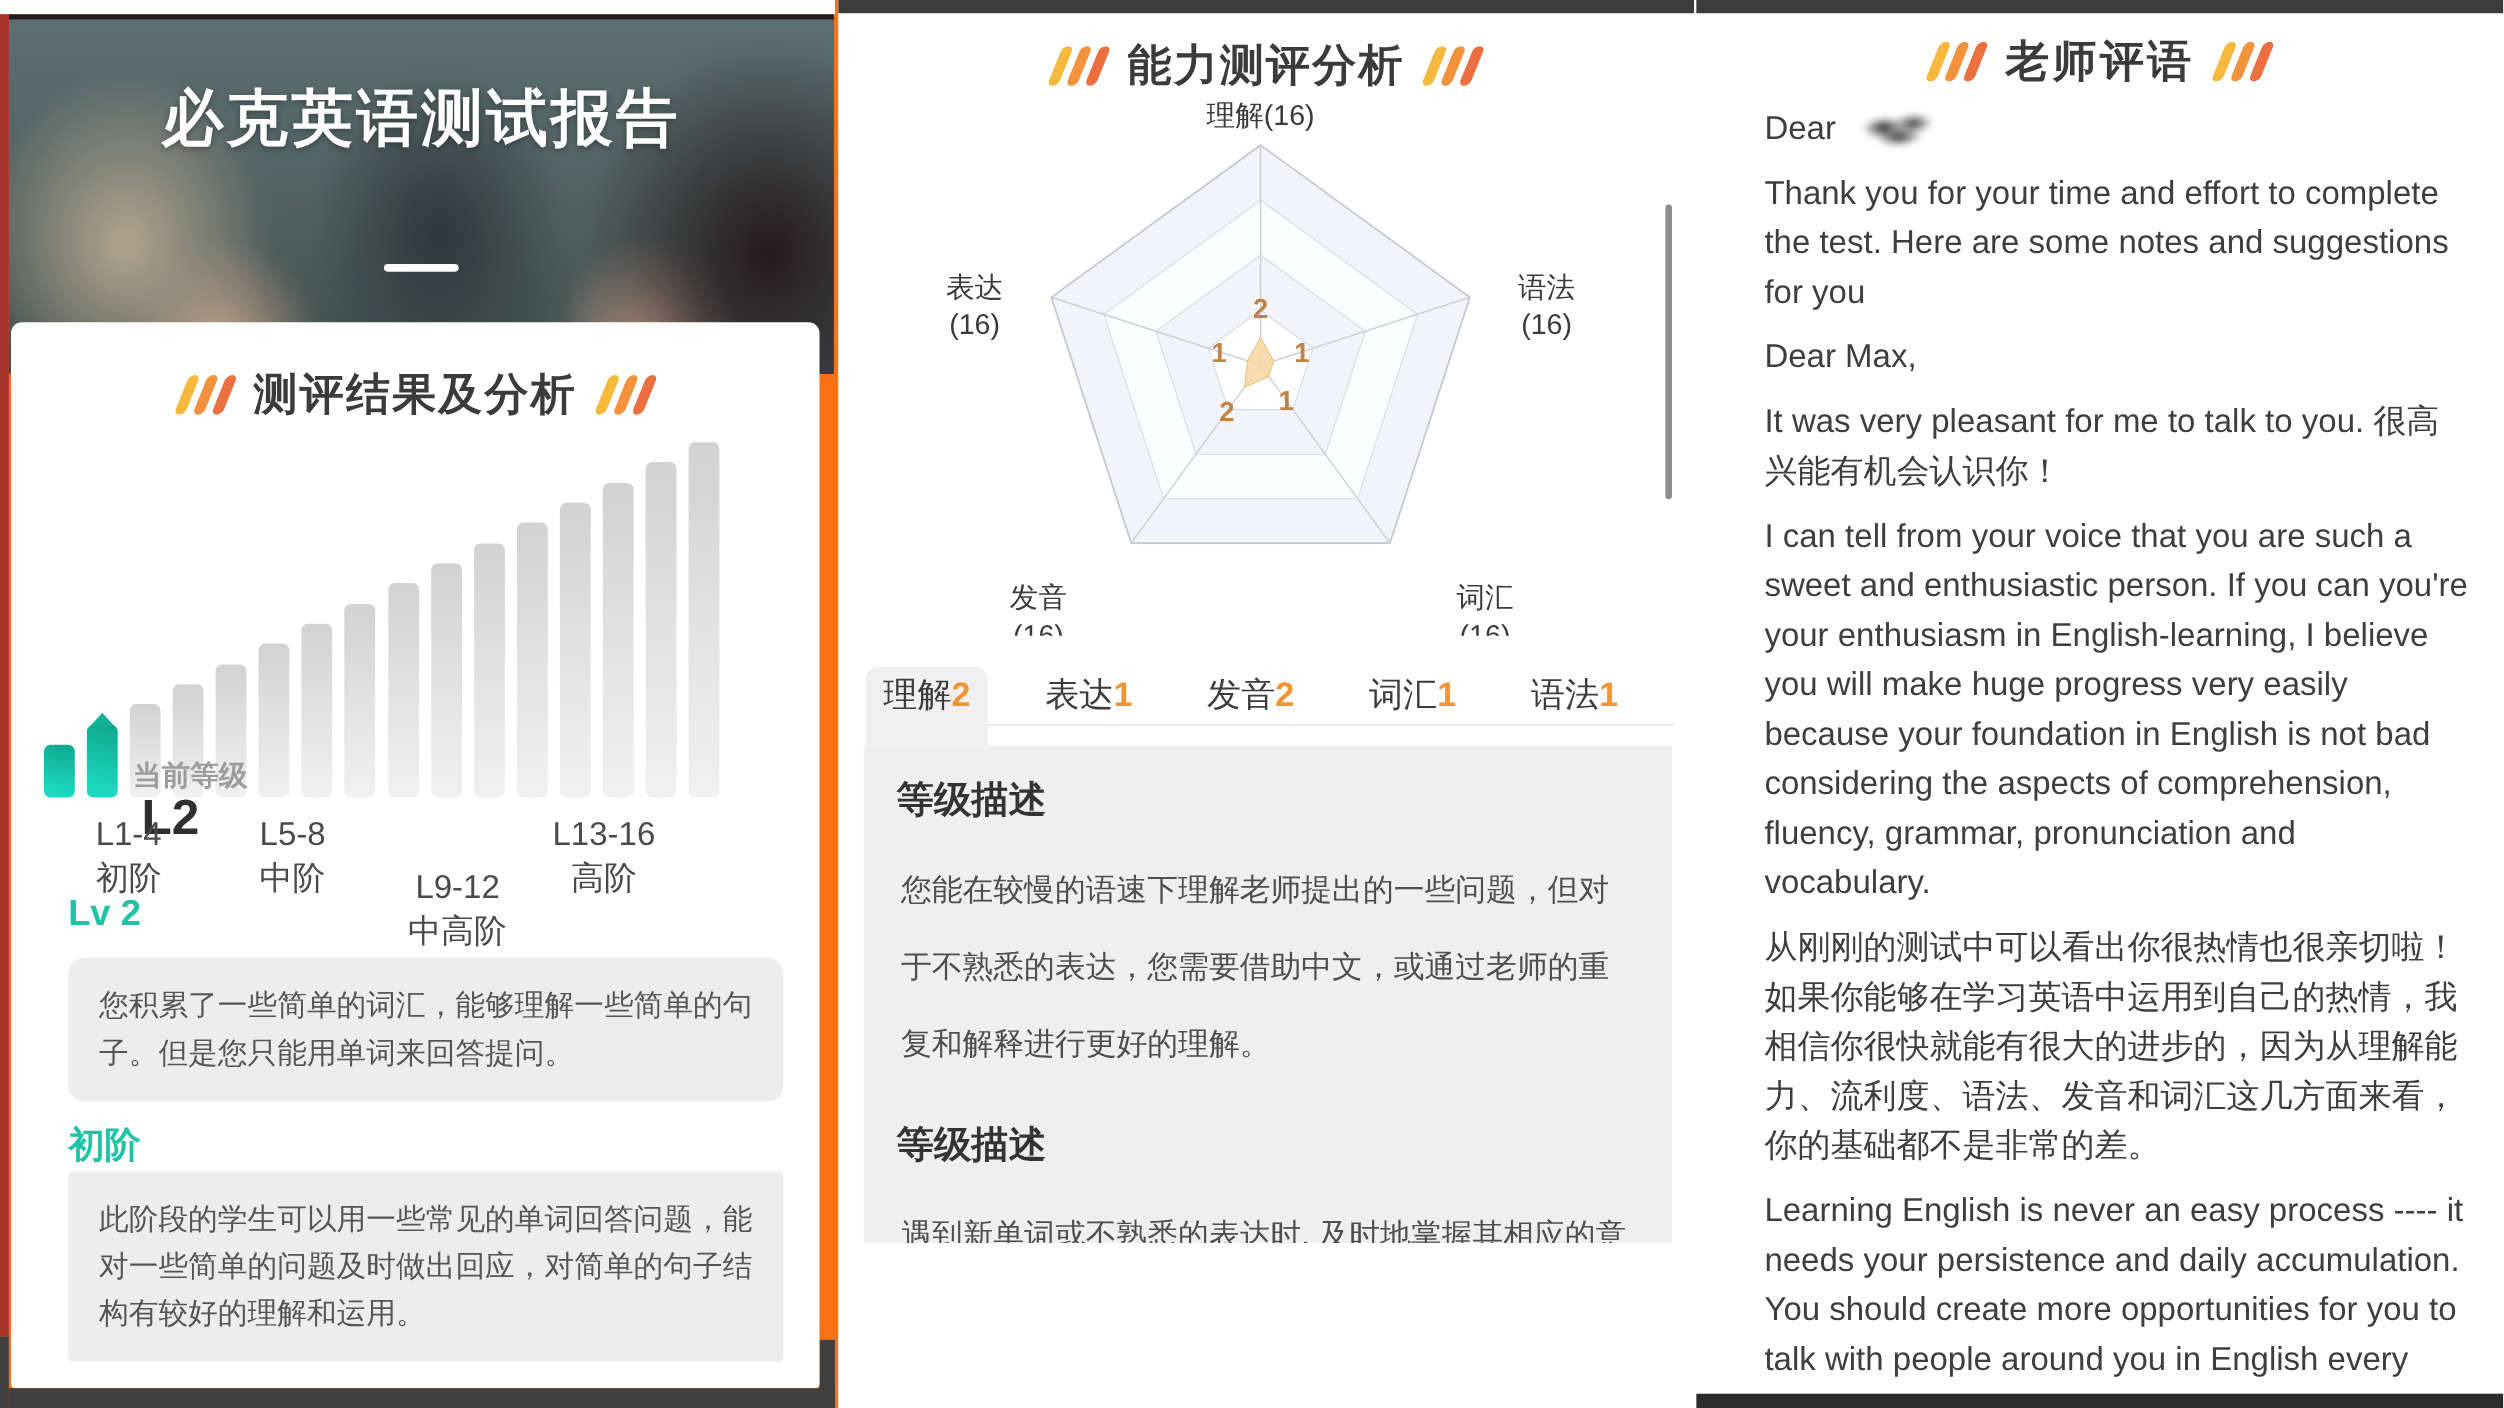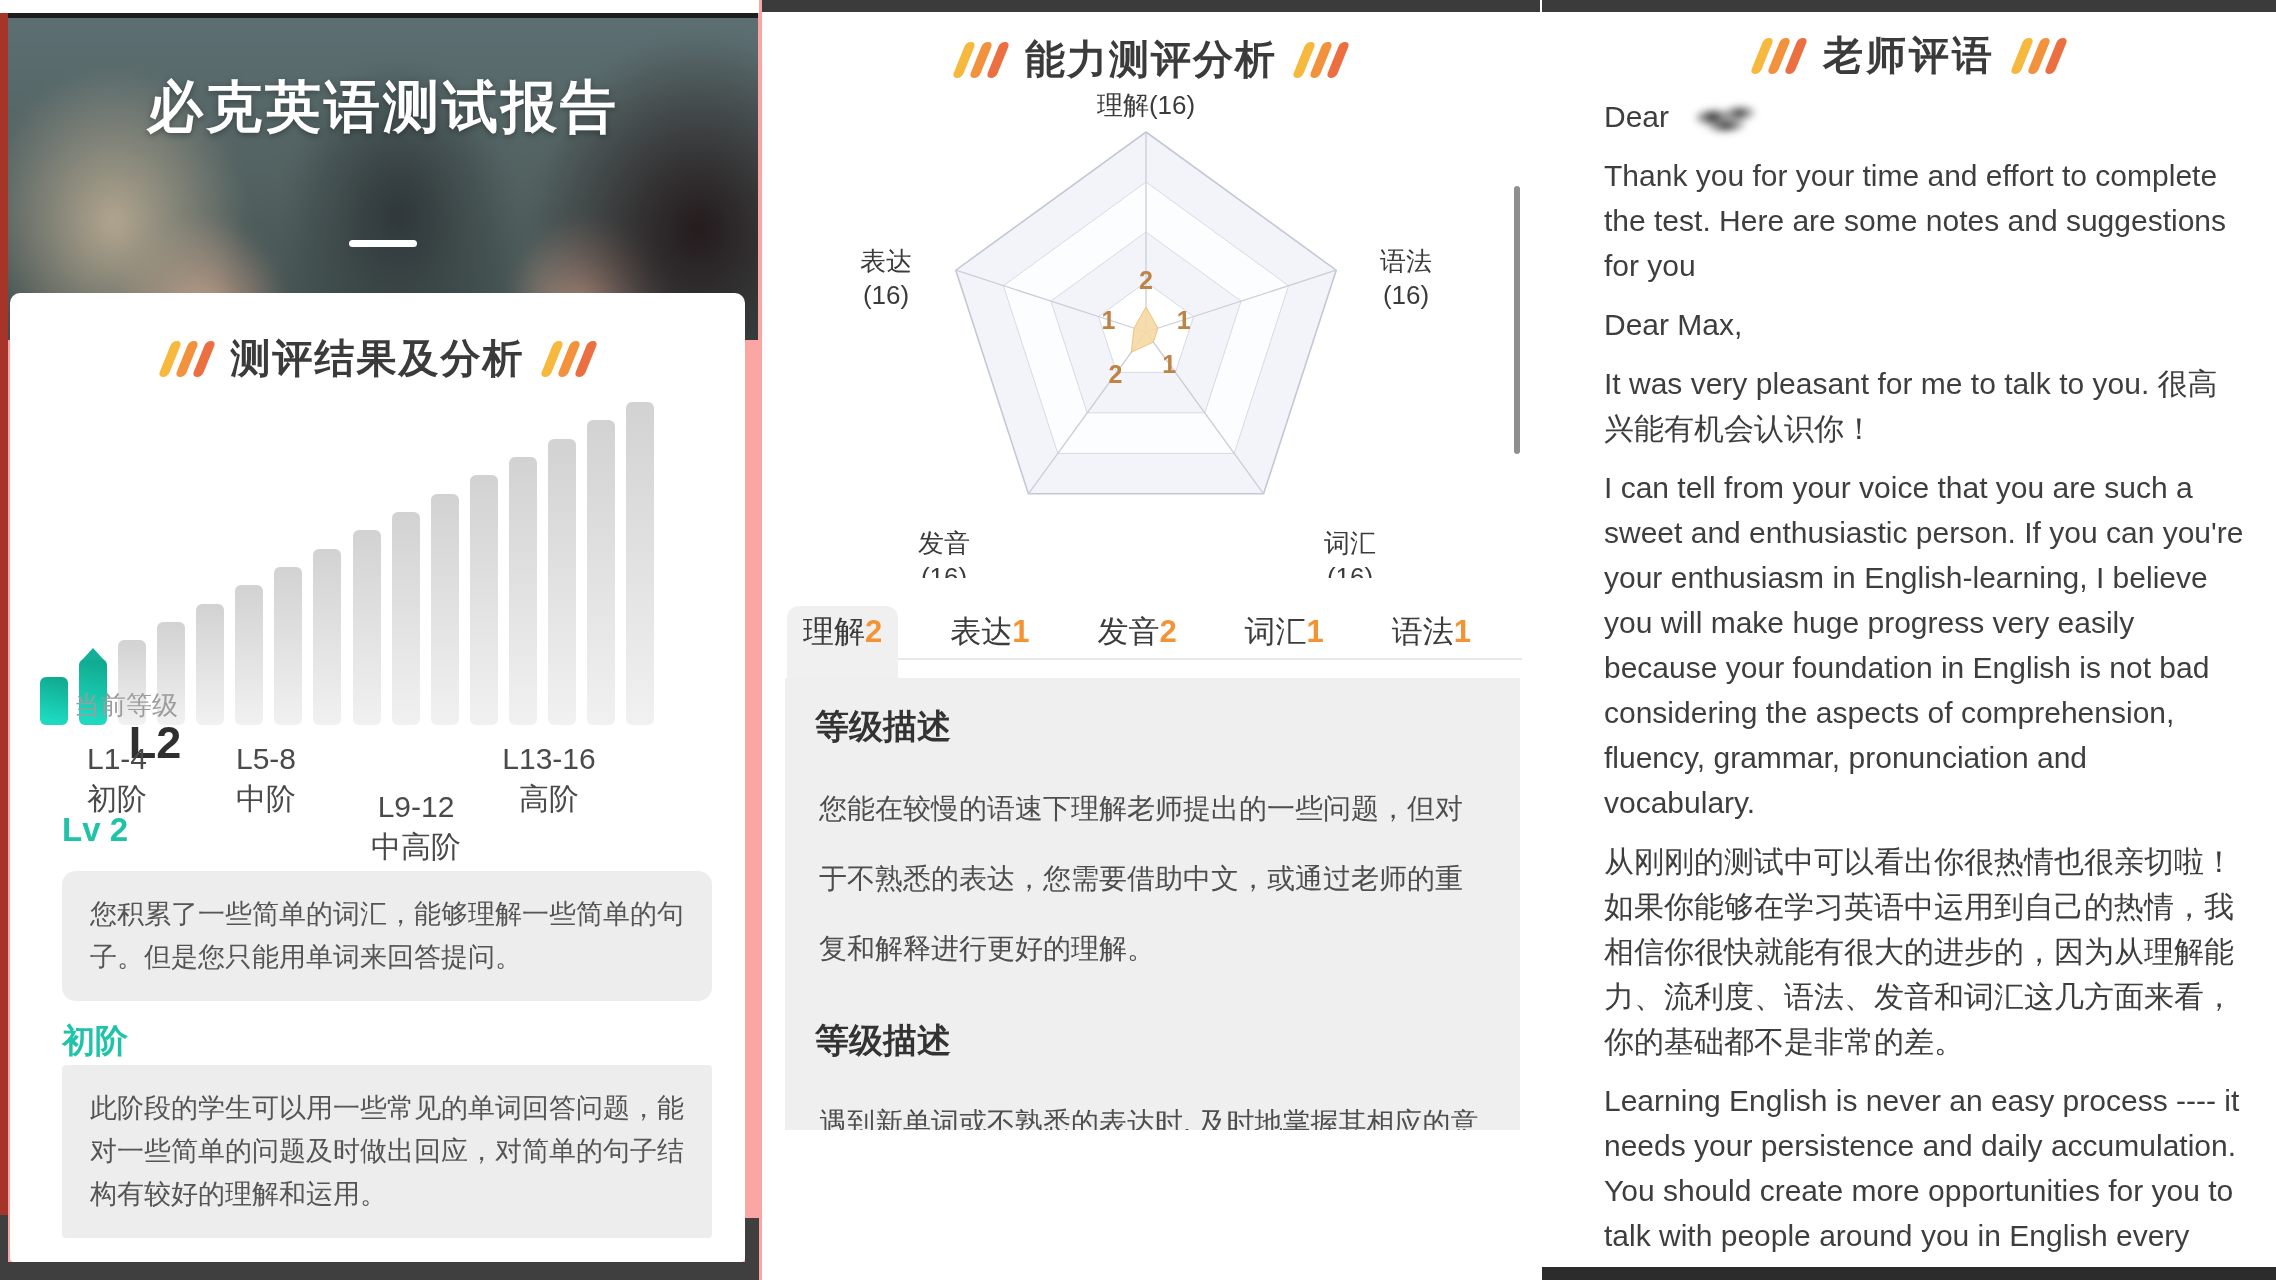--- a/index.html
+++ b/index.html
@@ -1,20 +1,20 @@
 <!DOCTYPE html>
 <html><head>
 <meta charset="utf-8">
 <style>
   * { margin:0; padding:0; box-sizing:border-box; }
   body { font-family:"Liberation Sans","DejaVu Sans",sans-serif; background:#ffffff; }
   #stage { position:relative; width:2276px; height:1280px; overflow:hidden; background:#ffffff; }
 
   .panel { position:absolute; top:0; height:1280px; overflow:hidden; }
-  .panel.left   { left:0;    width:775px; background:#fca5a5; }
+  .panel.left   { left:0;    width:775px; background:#f97316; }
   .panel.middle { left:762px; width:778px; background:#ffffff; }
   .panel.right  { left:1542px; width:734px; background:#ffffff; }
 
   
   .lp-topstrip { position:absolute; left:0; top:0; width:759px; height:13px; background:#ffffff; }
   .lp-topline  { position:absolute; left:8px; top:13px; width:750px; height:5px; background:#1d1d1d; }
   .lp-red-edge { position:absolute; left:0; top:13px; width:8px; height:1202px; background:#a73428; }
   .lp-dark-left  { position:absolute; left:0; top:1215px; width:8px; height:65px; background:#3f3f3f; }
   .lp-dark-right { position:absolute; left:745px; top:1218px; width:14px; height:62px; background:#3f3f3f; }
   .lp-bottom-bar { position:absolute; left:8px; top:1262px; width:751px; height:18px; background:#3f3f3f; z-index:6; }
@@ -51,22 +51,22 @@
   .card .sec-head { top:38px; }
 
   
   .chart-area { position:absolute; left:30px; top:108px; width:614px; height:324px; }
   #bars { position:absolute; left:0; bottom:0; width:614px; height:324px; display:flex;
     align-items:flex-end; justify-content:space-between; }
   .bar { width:28px; border-radius:6px; position:relative; background:linear-gradient(180deg,#d2d2d2 0%,#f1f1f1 100%); }
   .bar.teal { background:linear-gradient(195deg,#0fa68c 0%,#1cd9bf 85%); }
   .bar .tip { position:absolute; top:-11px; left:3px; width:0; height:0;
     border-left:11px solid transparent; border-right:11px solid transparent; border-bottom:12px solid #12b096; }
-  .cur-label { position:absolute; left:64px; top:395px; width:140px; text-align:left;
-    font-size:26px; color:#9c9c9c; }
+  .cur-label { position:absolute; left:75px; top:395px; width:140px; text-align:right;
+    font-size:26px; color:#9c9c9c;font-weight:bold; }
   .cur-level { position:absolute; left:75px; top:424px; width:140px; text-align:center;
     font-size:45px; font-weight:bold; color:#2f2f2f; }
   .group { position:absolute; top:446px; width:150px; text-align:center; font-size:30px;
     color:#4a4a4a; line-height:40px; }
   .lv { position:absolute; left:52px; font-size:33px; font-weight:bold; color:#1fc3a7; }
   .lv.one { top:518px; }
   .lv.two { top:726px; }
   .gray-box { position:absolute; left:52px; width:650px; background:#ededed; border-radius:4px;
     padding:22px 28px; font-size:27px; line-height:43px; color:#555555; }
   .gray-box.one { top:578px;border-radius:14px; }

